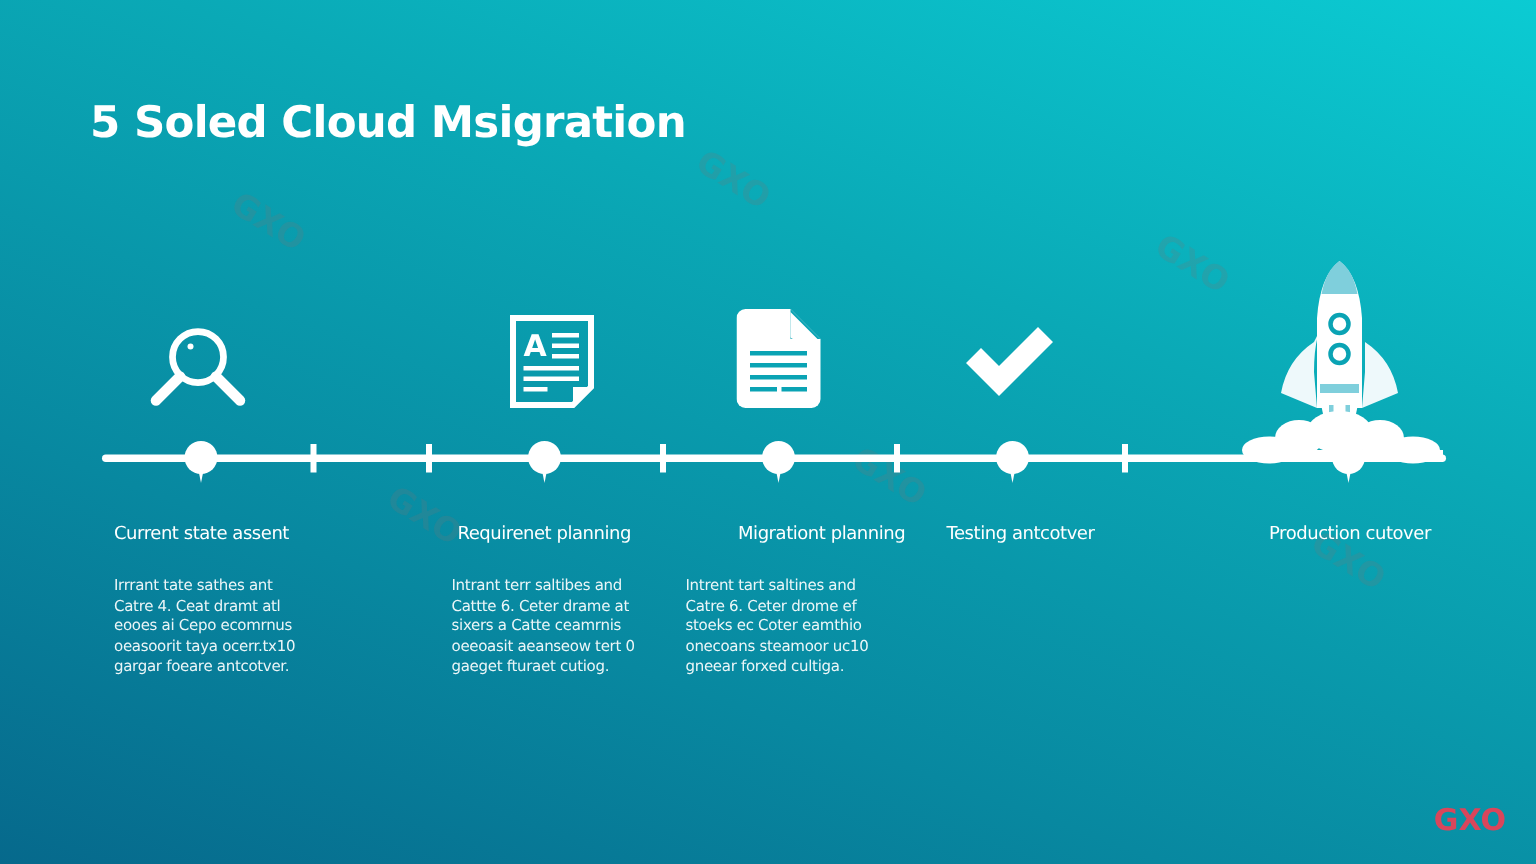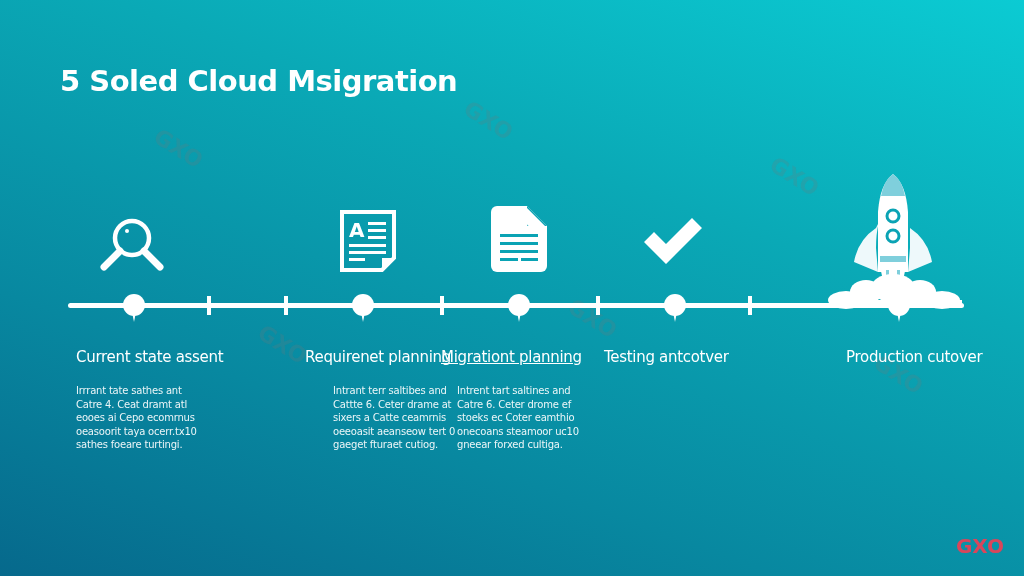--- a/index.html
+++ b/index.html
@@ -37,21 +37,21 @@
       position: absolute; top: 294px; width: 22px; height: 22px;
       margin-left: -11px; border-radius: 50%; background: #fff;
     }
     .node::after {
       content: ""; position: absolute; left: 9px; top: 18px;
       width: 4px; height: 10px; background: #fff;
       clip-path: polygon(0 0, 100% 0, 50% 100%);
     }
     .icon { position: absolute; }
     .step-title {
-      position: absolute; top: 348px; font-size: 15px; color: #fff;
+      position: absolute; top: 348px; font-size: 12px; color: #fff;
       white-space: nowrap; letter-spacing: -0.3px;
     }
     .step-desc {
       position: absolute; top: 384px; font-size: 10px; line-height: 13.5px;
       color: rgba(255,255,255,0.92); width: 160px; letter-spacing: -0.2px;
     }
     .step-desc span { display: block; white-space: nowrap; }
   </style>
 </head>
 <body>
@@ -142,39 +142,39 @@
   <div class="node" style="left:519px;"></div>
   <div class="node" style="left:675px;"></div>
   <div class="node" style="left:899px;"></div>
 
   <div class="step-title" style="left:76px;">Current state assent</div>
   <div class="step-desc" style="left:76px;">
     <span>Irrrant tate sathes ant</span>
       <span>Catre 4. Ceat dramt atl</span>
       <span>eooes ai Cepo ecomrnus</span>
       <span>oeasoorit taya ocerr.tx10</span>
-      <span>sathes foeare turtingi.</span>
+      <span>gargar foeare antcotver.</span>
   </div>
 
   <div class="step-title" style="left:305px;">Requirenet planning</div>
-  <div class="step-desc" style="left:301px;margin-left:32px;">
+  <div class="step-desc" style="left:301px;">
     <span>Intrant terr saltibes and</span>
       <span>Cattte 6. Ceter drame at</span>
       <span>sixers a Catte ceamrnis</span>
       <span>oeeoasit aeanseow tert 0</span>
       <span>gaeget fturaet cutiog.</span>
   </div>
 
-  <div class="step-title" style="left:441px;text-decoration:underline;">Migrationt planning</div>
+  <div class="step-title" style="left:492px;">Migrationt planning</div>
   <div class="step-desc" style="left:457px;">
     <span>Intrent tart saltines and</span>
       <span>Catre 6. Ceter drome ef</span>
       <span>stoeks ec Coter eamthio</span>
       <span>onecoans steamoor uc10</span>
       <span>gneear forxed cultiga.</span>
   </div>
 
-  <div class="step-title" style="left:604px;">Testing antcotver</div>
+  <div class="step-title" style="left:631px;">Testing antcotver</div>
 
   <div class="step-title" style="left:846px;">Production cutover</div>
 
   <div class="corner-mark">GXO</div>
 </div>
 
 </body></html>

